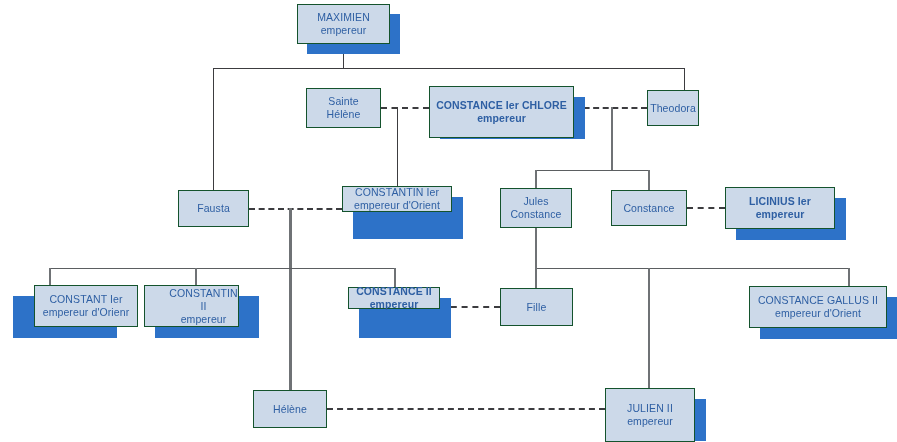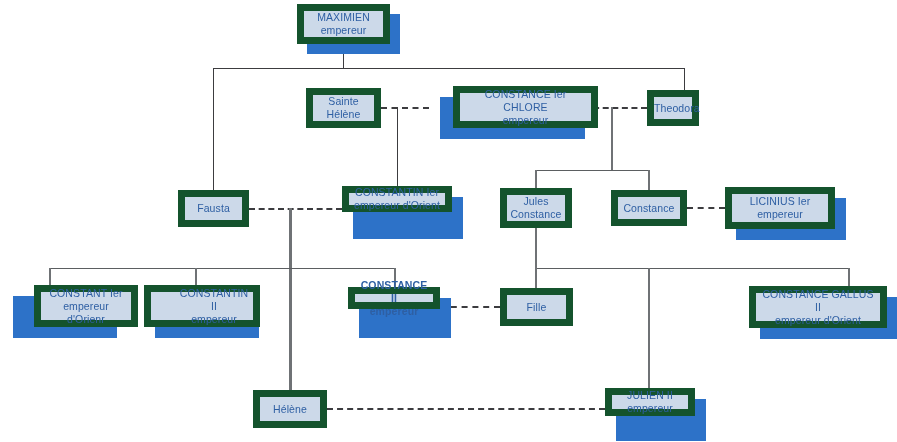--- a/index.html
+++ b/index.html
@@ -17,21 +17,21 @@
     height: 442px;
     background: #ffffff;
     overflow: hidden;
   }
 
   
   .node {
     position: absolute;
     box-sizing: border-box;
     background: #ccd9e9;
-    border: 7px solid #14532d;
+    border: 1px solid #14532d;
     color: #2e5fa3;
     font-size: 10.5px;
     line-height: 13px;
     text-align: center;
     display: flex;
     align-items: center;
     justify-content: center;
     z-index: 5;
     letter-spacing: 0.1px;
   }
@@ -140,21 +140,21 @@
   <div class="node" style="left:297px; top:4px; width:93px; height:40px;">
     <span class="label">MAXIMIEN
 empereur</span>
   </div>
 
   <div class="node" style="left:306px; top:88px; width:75px; height:40px;">
     <span class="label">Sainte
 Hélène</span>
   </div>
 
-  <div class="node" style="left:453px; top:86px; width:145px; height:42px;">
+  <div class="node" style="left:429px; top:86px; width:145px; height:52px;font-weight:bold;">
     <span class="label">CONSTANCE Ier CHLORE
 empereur</span>
   </div>
 
   <div class="node" style="left:647px; top:90px; width:52px; height:36px;">
     <span class="label">Theodora</span>
   </div>
 
   <div class="node" style="left:178px; top:190px; width:71px; height:37px;">
     <span class="label">Fausta</span>
@@ -167,31 +167,31 @@
 
   <div class="node" style="left:500px; top:188px; width:72px; height:40px;">
     <span class="label">Jules
 Constance</span>
   </div>
 
   <div class="node" style="left:611px; top:190px; width:76px; height:36px;">
     <span class="label">Constance</span>
   </div>
 
-  <div class="node" style="left:725px; top:187px; width:110px; height:42px;">
+  <div class="node" style="left:725px; top:187px; width:110px; height:42px;font-weight:bold;">
     <span class="label">LICINIUS Ier
 empereur</span>
   </div>
 
   <div class="node" style="left:2px; top:285px; width:104px; height:42px;margin-left:32px;">
     <span class="label">CONSTANT Ier
 empereur d'Orienr</span>
   </div>
 
-  <div class="node" style="left:144px; top:285px; width:116px; height:42px;padding-left:24px;">
+  <div class="node" style="left:144px; top:285px; width:95px; height:42px;padding-left:24px;">
     <span class="label">CONSTANTIN II
 empereur</span>
   </div>
 
   <div class="node" style="left:348px; top:287px; width:92px; height:22px;font-weight:bold;">
     <span class="label">CONSTANCE II
 empereur</span>
   </div>
 
   <div class="node" style="left:500px; top:288px; width:73px; height:38px;">
@@ -200,18 +200,18 @@
 
   <div class="node" style="left:749px; top:286px; width:138px; height:42px;">
     <span class="label">CONSTANCE GALLUS II
 empereur d'Orient</span>
   </div>
 
   <div class="node" style="left:253px; top:390px; width:74px; height:38px;">
     <span class="label">Hélène</span>
   </div>
 
-  <div class="node" style="left:605px; top:388px; width:90px; height:28px;justify-content:center;">
+  <div class="node" style="left:605px; top:388px; width:90px; height:54px;justify-content:center;">
     <span class="label">JULIEN II
 empereur</span>
   </div>
 
 </div>
 
 </body></html>

